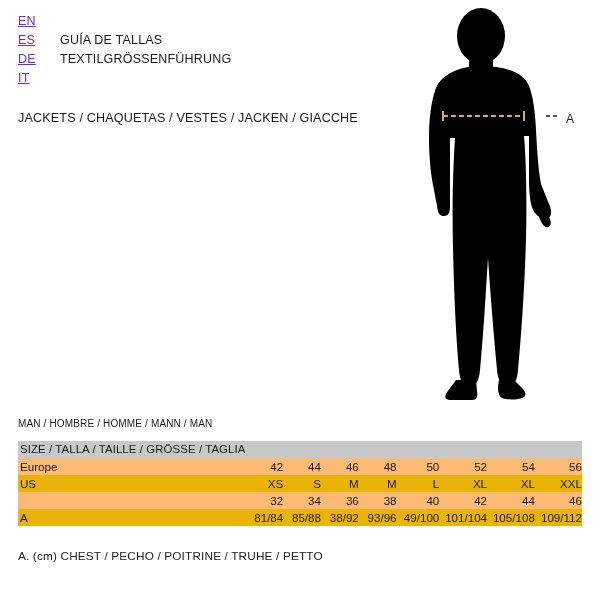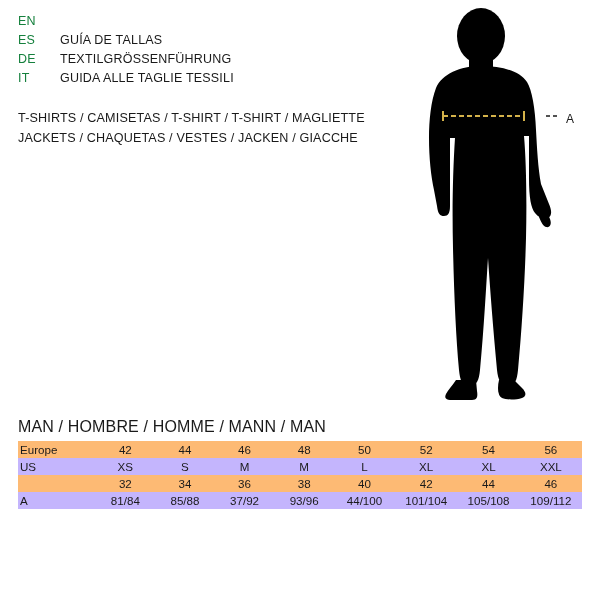--- a/index.html
+++ b/index.html
@@ -31,21 +31,22 @@
   .legend-row {
     display: flex;
     align-items: baseline;
     height: 19px;
     font-size: 12.5px;
     letter-spacing: .2px;
   }
   .legend-code {
     width: 42px;
     flex: 0 0 42px;
-    color: #15803d;
+    color: #6d28d9;
+    text-decoration: underline;
   }
   .legend-text {
     color: #1a1a1a;
     white-space: nowrap;
   }
 
   
   .categories {
     position: absolute;
     left: 18px;
@@ -75,21 +76,21 @@
     top: 104px;
     font-size: 12px;
     color: #1a1a1a;
   }
 
   
   .table-title {
     position: absolute;
     left: 18px;
     top: 418px;
-    font-size: 16px;
+    font-size: 10px;
     letter-spacing: .15px;
     color: #1a1a1a;
     white-space: nowrap;
   }
 
   .size-table {
     position: absolute;
     left: 18px;
     top: 441px;
     width: 564px;
@@ -105,29 +106,29 @@
   }
   .size-table tr.head td {
     background: #c8c8c8;
     font-size: 11.4px;
     letter-spacing: .1px;
   }
   .size-table tr.alt td {
     background: #fdba74;
   }
   .size-table tr.plain td {
-    background: #c4b5fd;
+    background: #eab308;
   }
   .col-label {
     width: 86px;
     padding-left: 2px !important;
   }
   .col-val {
     width: 68px;
-    text-align: center;
+    text-align: right;
   }
   .head .col-label { padding-left: 2px; }
 
   .footnote {
     position: absolute;
     left: 18px;
     top: 549px;
     font-size: 11.8px;
     letter-spacing: .15px;
     color: #1a1a1a;
@@ -146,26 +147,24 @@
     <div class="legend-row">
       <span class="legend-code">ES</span>
       <span class="legend-text">GUÍA DE TALLAS</span>
     </div>
     <div class="legend-row">
       <span class="legend-code">DE</span>
       <span class="legend-text">TEXTILGRÖSSENFÜHRUNG</span>
     </div>
     <div class="legend-row">
       <span class="legend-code">IT</span>
-      <span class="legend-text">GUIDA ALLE TAGLIE TESSILI</span>
     </div>
   </div>
 
   <div class="categories">
-    <div class="cat-line">T-SHIRTS / CAMISETAS / T-SHIRT / T-SHIRT / MAGLIETTE</div>
     <div class="cat-line">JACKETS / CHAQUETAS / VESTES / JACKEN / GIACCHE</div>
   </div>
 
   <div class="figure-wrap">
     <svg class="figure-svg" width="196" height="400" viewBox="0 0 196 400">
 
       <ellipse cx="83" cy="28" rx="24" ry="28" fill="#000000"></ellipse>
 
       <rect x="71" y="50" width="24" height="14" fill="#000000"></rect>
 
@@ -214,20 +213,31 @@
       <line x1="126" y1="103" x2="126" y2="113" stroke="#d4b24a" stroke-width="2"></line>
       <line x1="148" y1="108" x2="160" y2="108" stroke="#1a1a1a" stroke-width="1.4" stroke-dasharray="4,3"></line>
     </svg>
     <span class="measure-label">A</span>
   </div>
 
   <div class="table-title">MAN / HOMBRE / HOMME / MANN / MAN</div>
 
   <table class="size-table">
     <tbody>
+      <tr class="head">
+        <td class="col-label">SIZE / TALLA / TAILLE / GRÖSSE / TAGLIA</td>
+        <td class="col-val"></td>
+        <td class="col-val"></td>
+        <td class="col-val"></td>
+        <td class="col-val"></td>
+        <td class="col-val"></td>
+        <td class="col-val"></td>
+        <td class="col-val"></td>
+        <td class="col-val"></td>
+      </tr>
 
       <tr class="alt">
         <td class="col-label">Europe</td>
         <td class="col-val">42</td>
         <td class="col-val">44</td>
         <td class="col-val">46</td>
         <td class="col-val">48</td>
         <td class="col-val">50</td>
         <td class="col-val">52</td>
         <td class="col-val">54</td>
@@ -255,24 +265,25 @@
         <td class="col-val">40</td>
         <td class="col-val">42</td>
         <td class="col-val">44</td>
         <td class="col-val">46</td>
       </tr>
 
       <tr class="plain">
         <td class="col-label">A</td>
         <td class="col-val">81/84</td>
         <td class="col-val">85/88</td>
-        <td class="col-val">37/92</td>
+        <td class="col-val">38/92</td>
         <td class="col-val">93/96</td>
-        <td class="col-val">44/100</td>
+        <td class="col-val">49/100</td>
         <td class="col-val">101/104</td>
         <td class="col-val">105/108</td>
         <td class="col-val">109/112</td>
       </tr>
     </tbody>
   </table>
 
+  <div class="footnote">A. (cm) CHEST / PECHO / POITRINE / TRUHE / PETTO</div>
 
 </div>
 
 </body></html>

